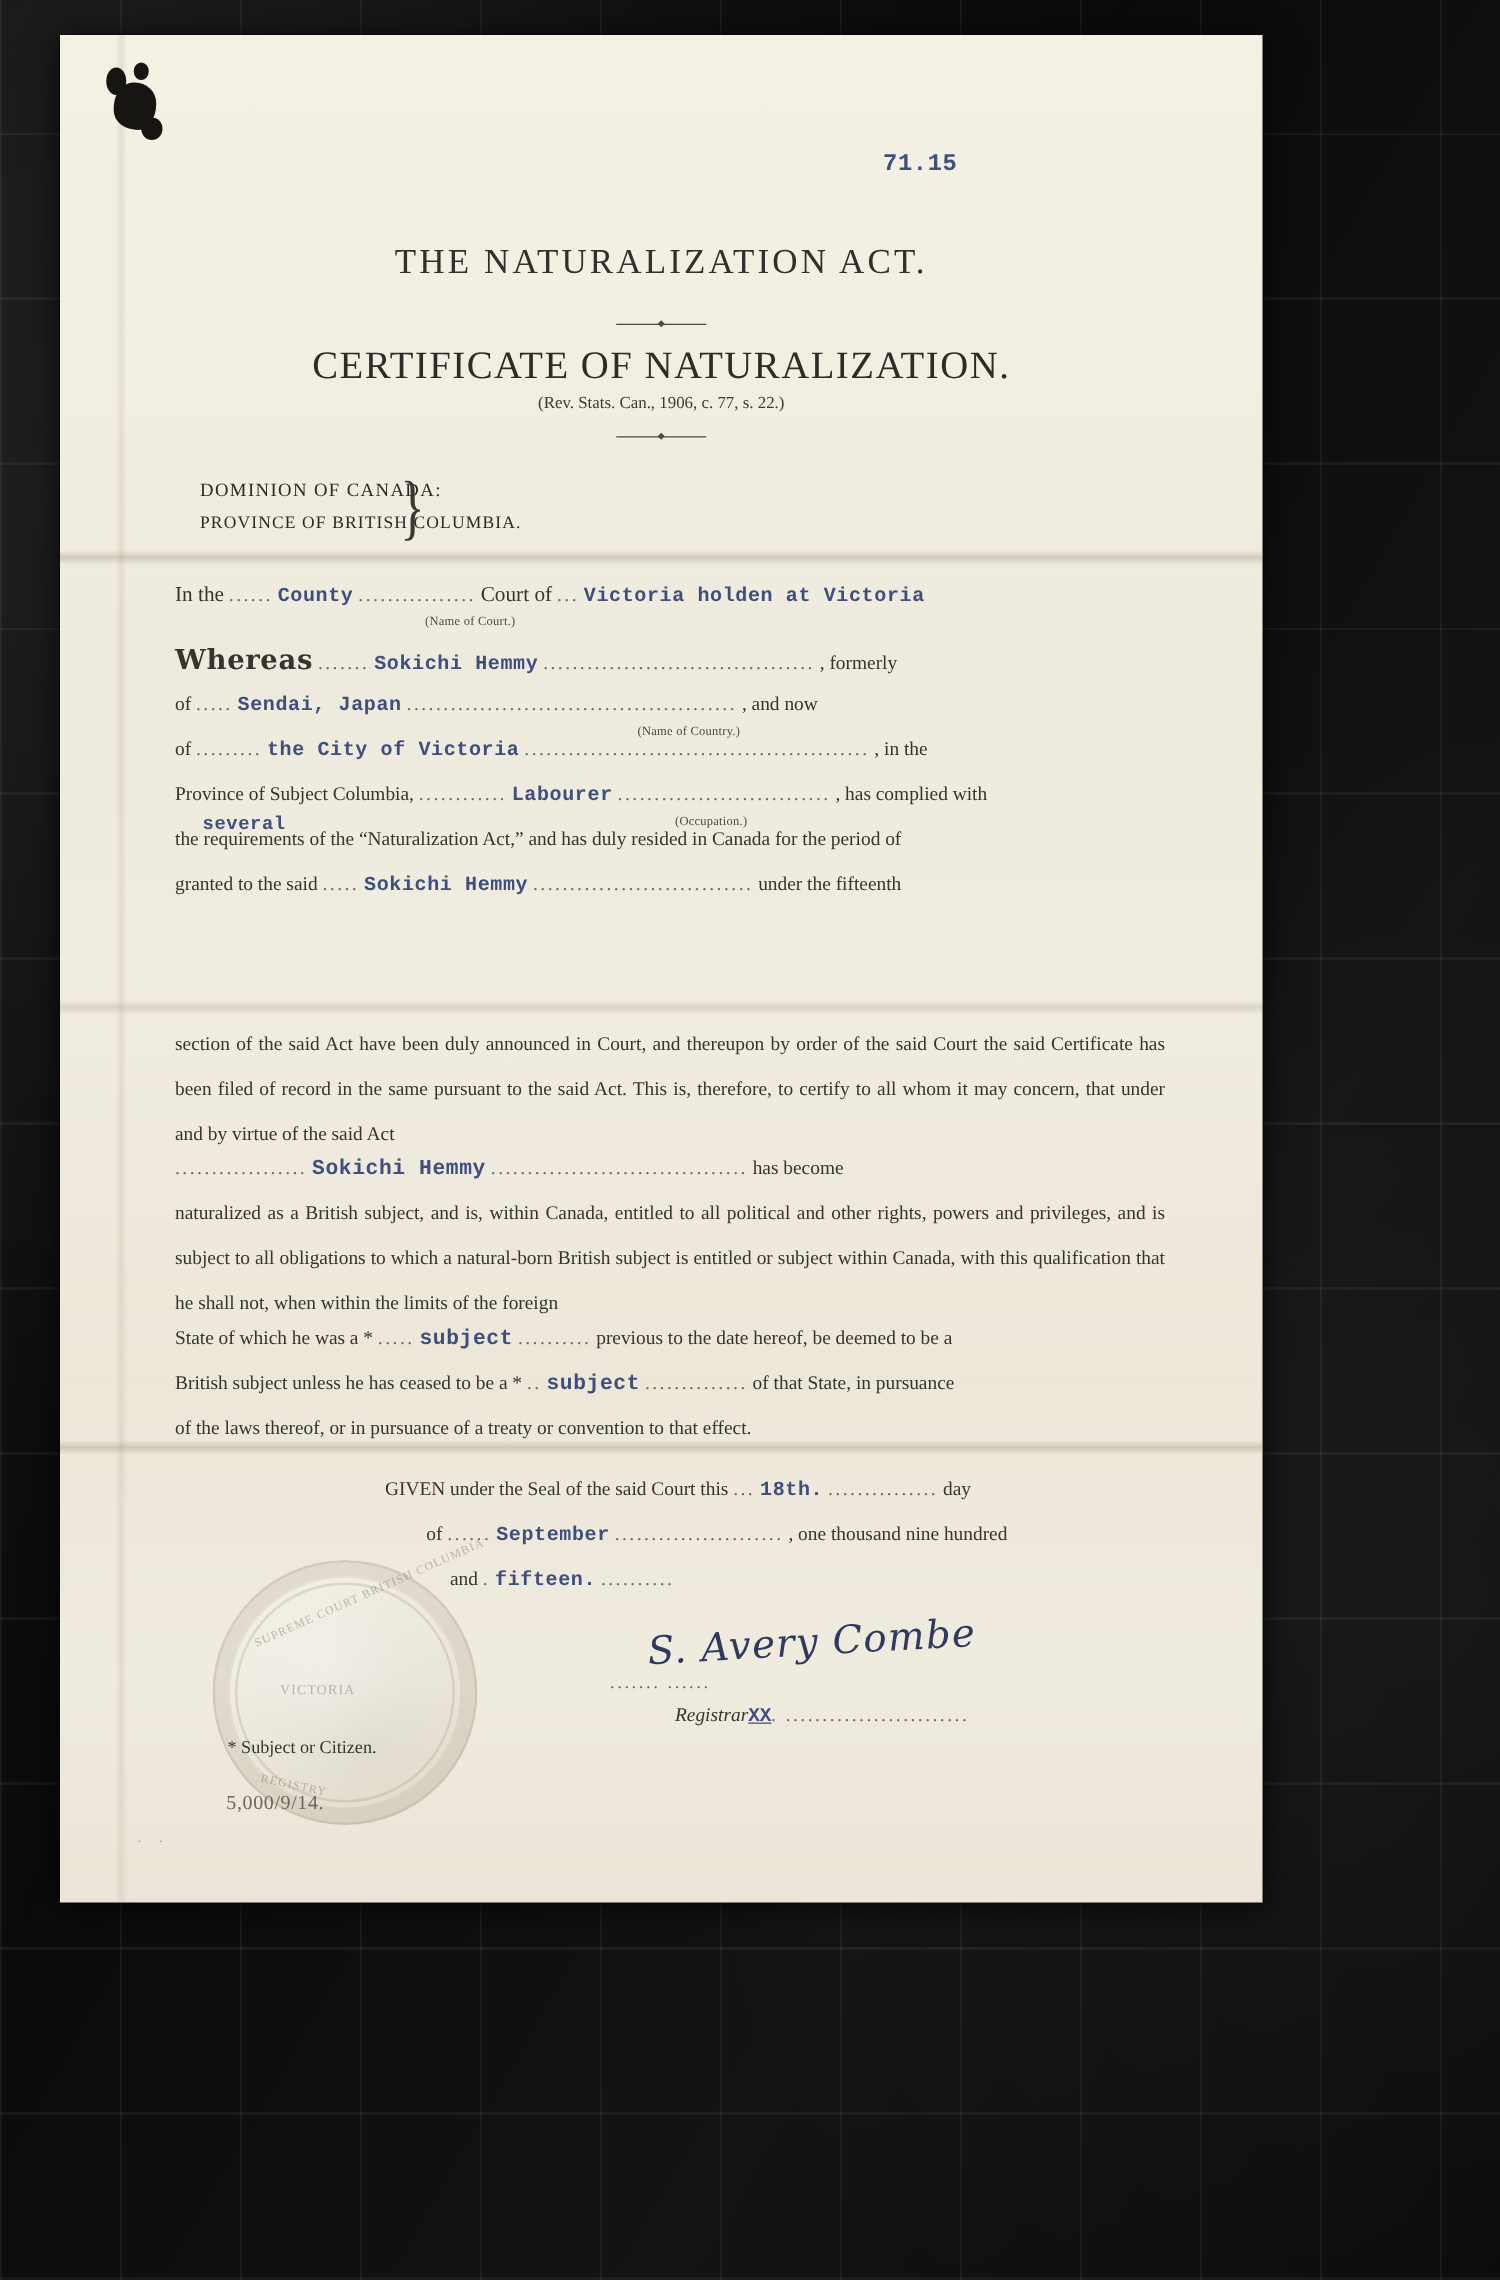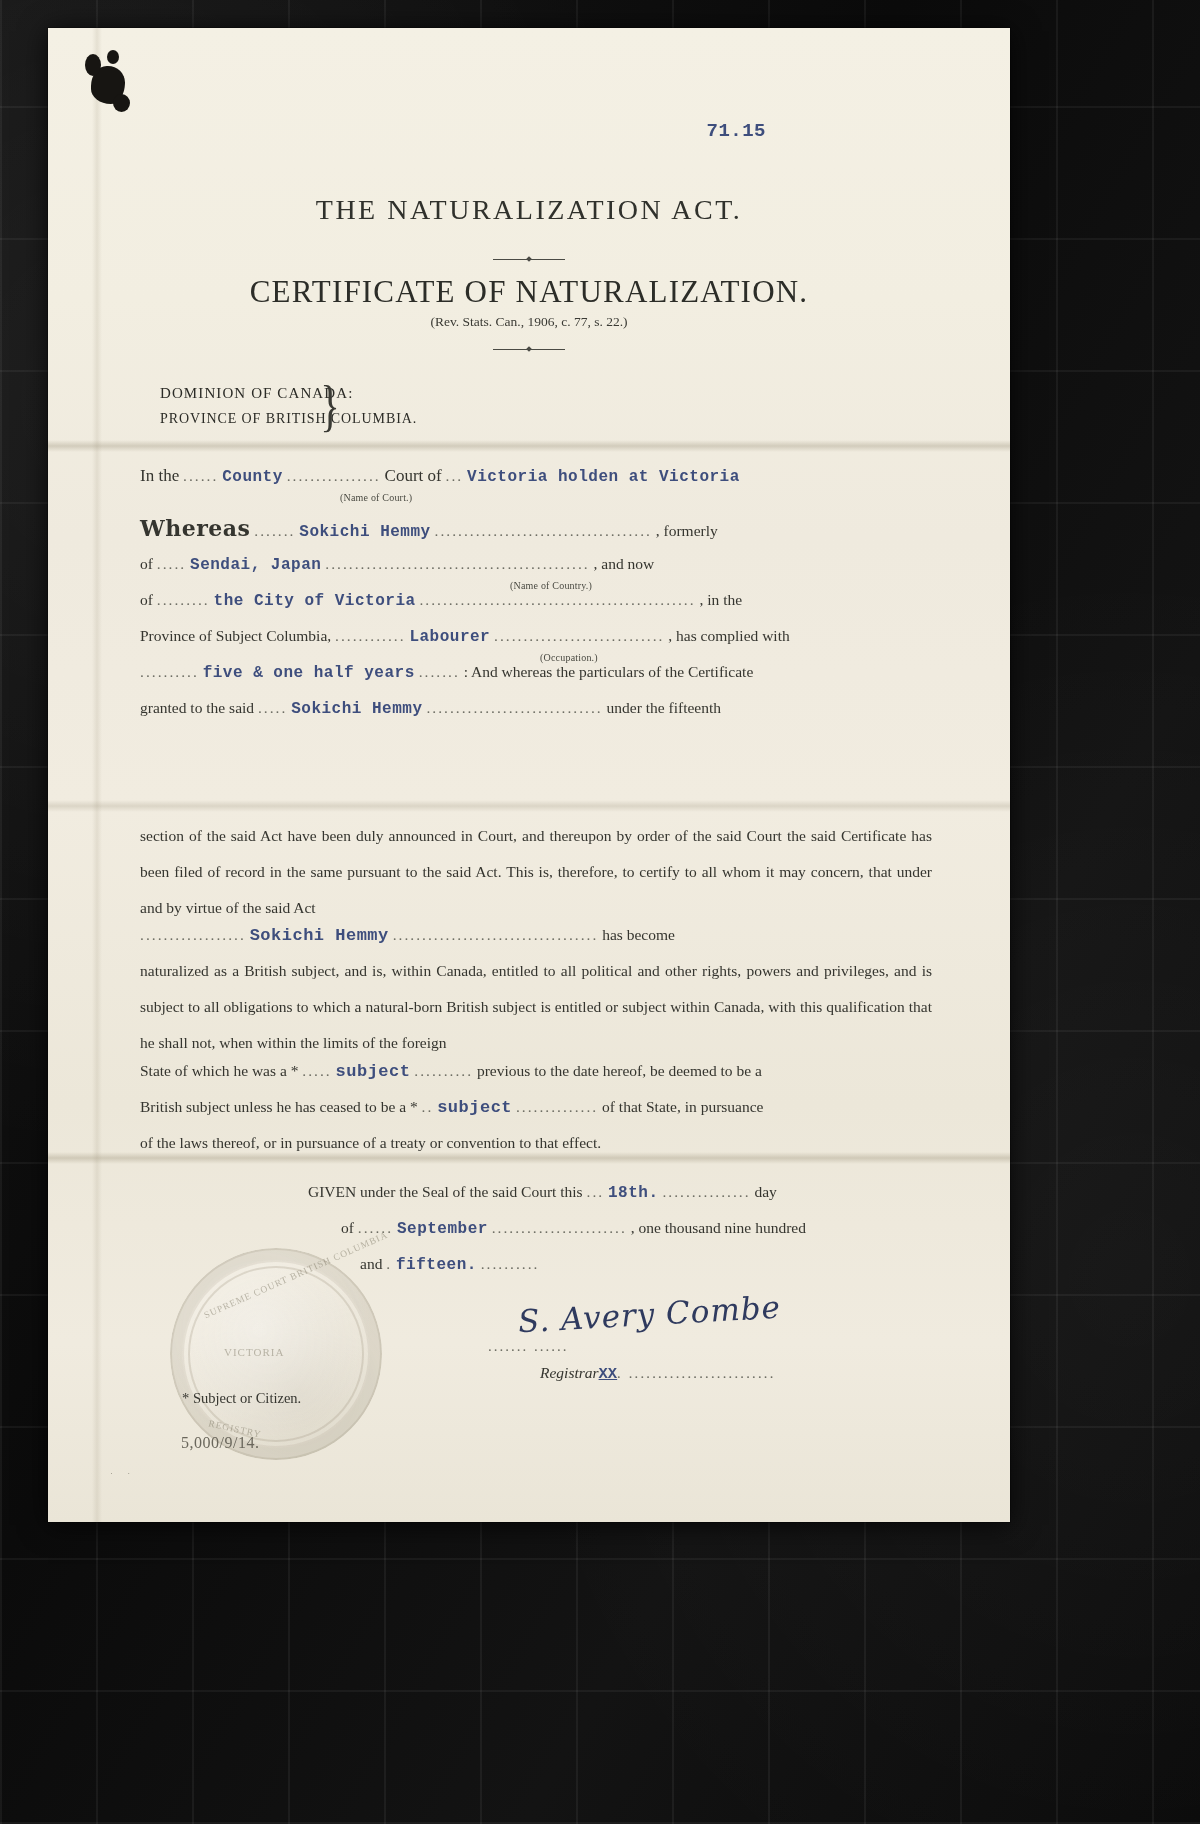--- a/index.html
+++ b/index.html
@@ -378,27 +378,26 @@
 
     <div class="line">
       <span>Province of Subject Columbia,</span>
       <span class="dots">............</span>
       <span class="typed" style="font-size:16px;">Labourer</span>
       <span class="dots">.............................</span>
       <span>, has complied with</span>
       <span class="sub" style="left:400px; top:22px;">(Occupation.)</span>
     </div>
 
-
-    <div class="line">
-      <span class="dots">..........</span>
-      <span class="typed" style="font-size:16px;">five &amp; one half years</span>
-      <span class="dots">.......</span>
-      <span>: And whereas the particulars of the Certificate</span>
-    </div>
+    <div class="line">
+      <span>the</span>
+      <span>requirements of the “Naturalization Act,” and has duly resided in Canada for the period of</span>
+      <span class="typed" style="position:absolute; left:22px; top:-12px; font-size:15px;">several</span>
+    </div>
+
 
     <div class="line">
       <span>granted to the said</span>
       <span class="dots">.....</span>
       <span class="typed" style="font-size:16px;">Sokichi Hemmy</span>
       <span class="dots">..............................</span>
       <span>under the fifteenth</span>
     </div>
   </div>
 

